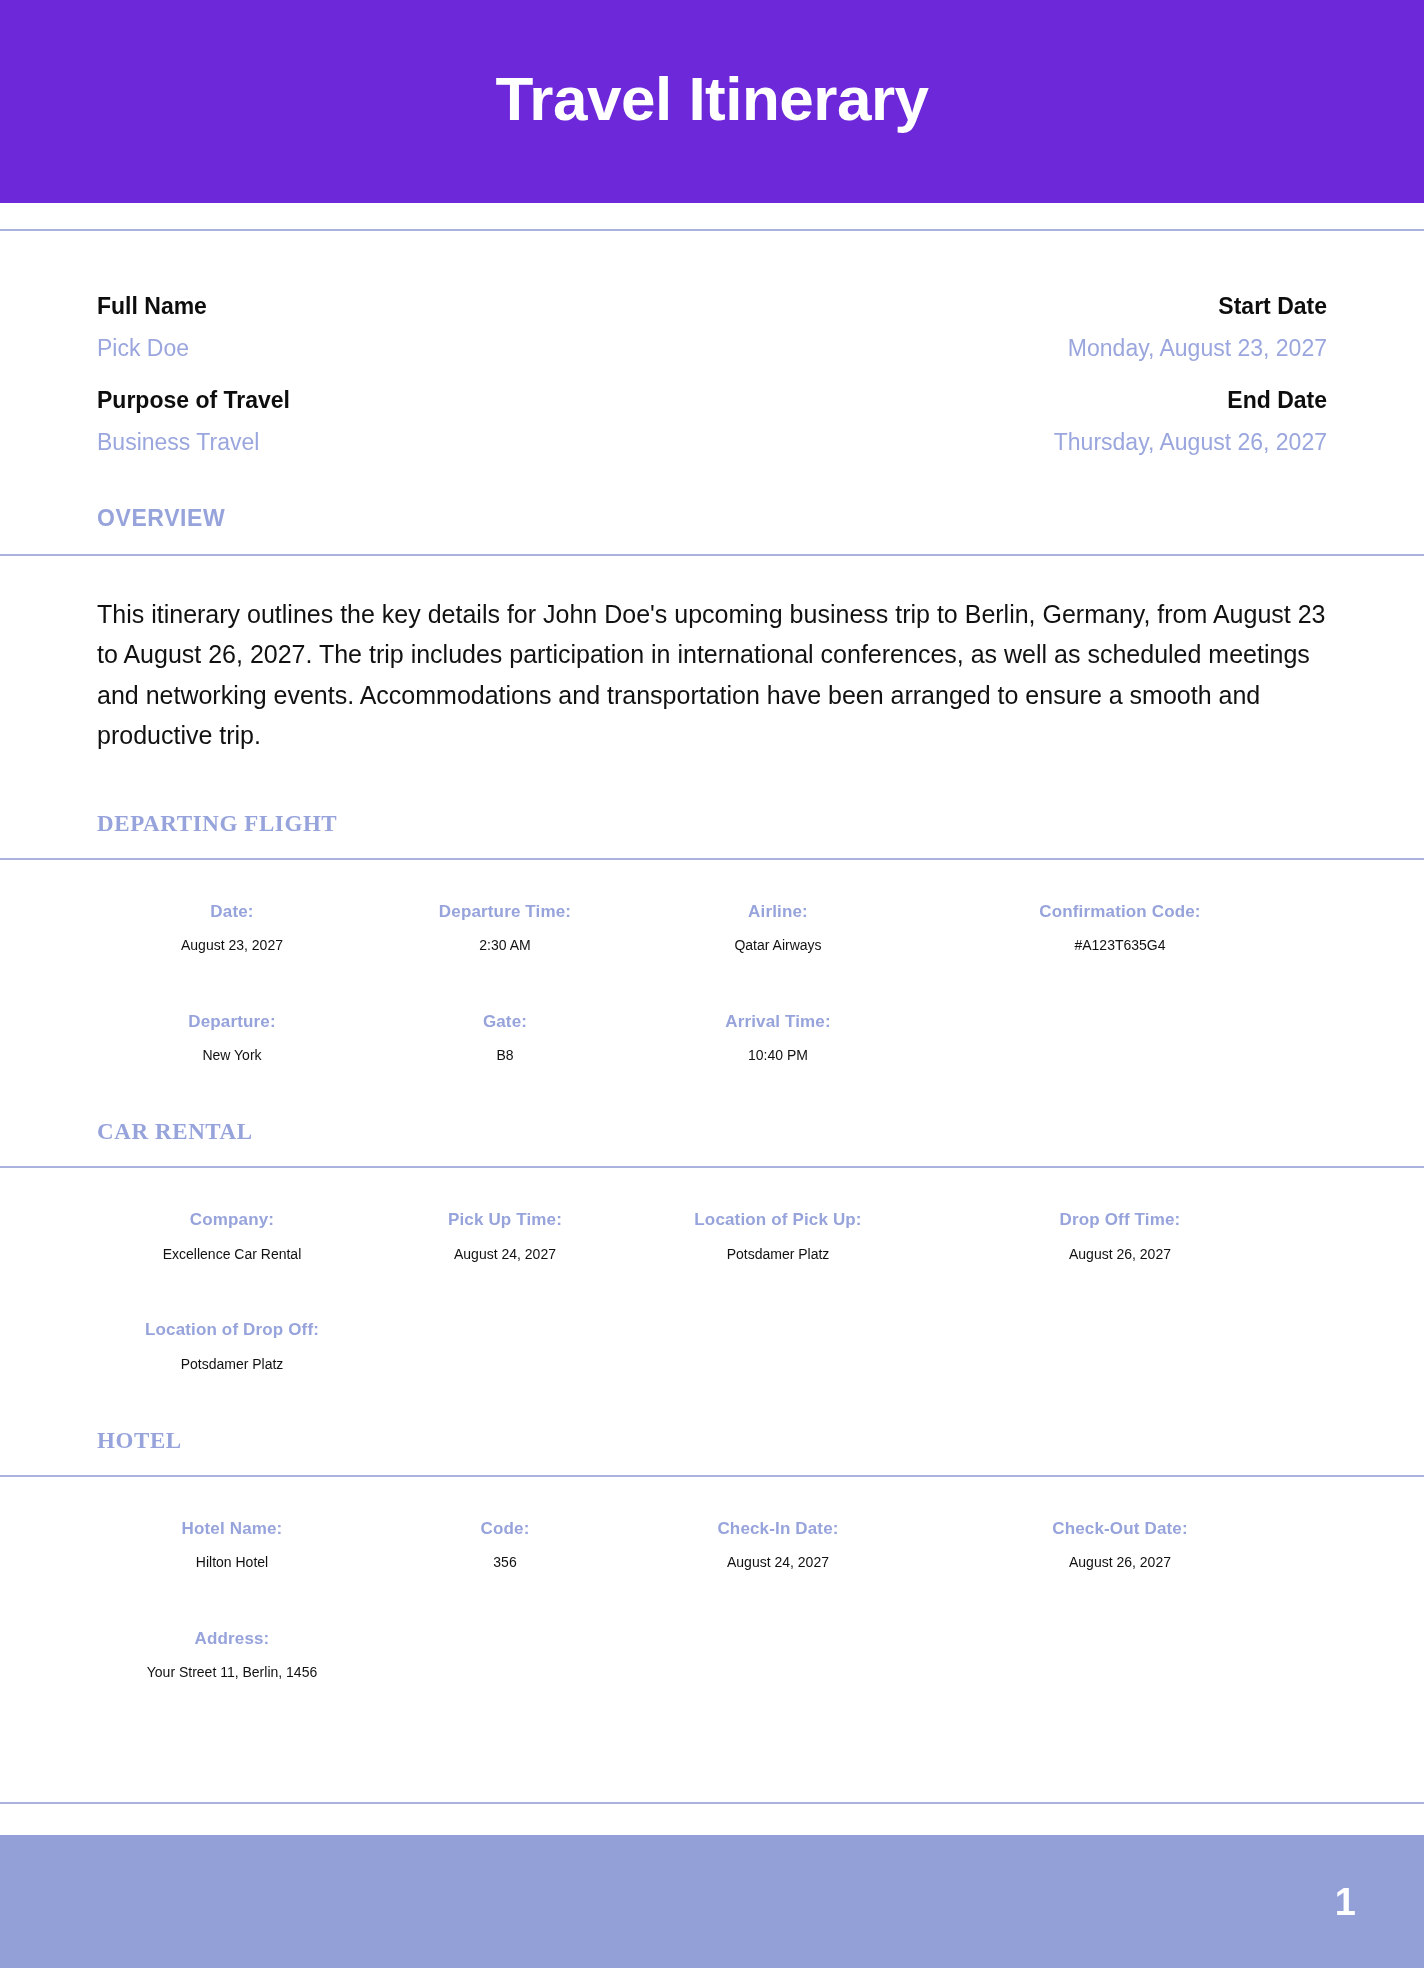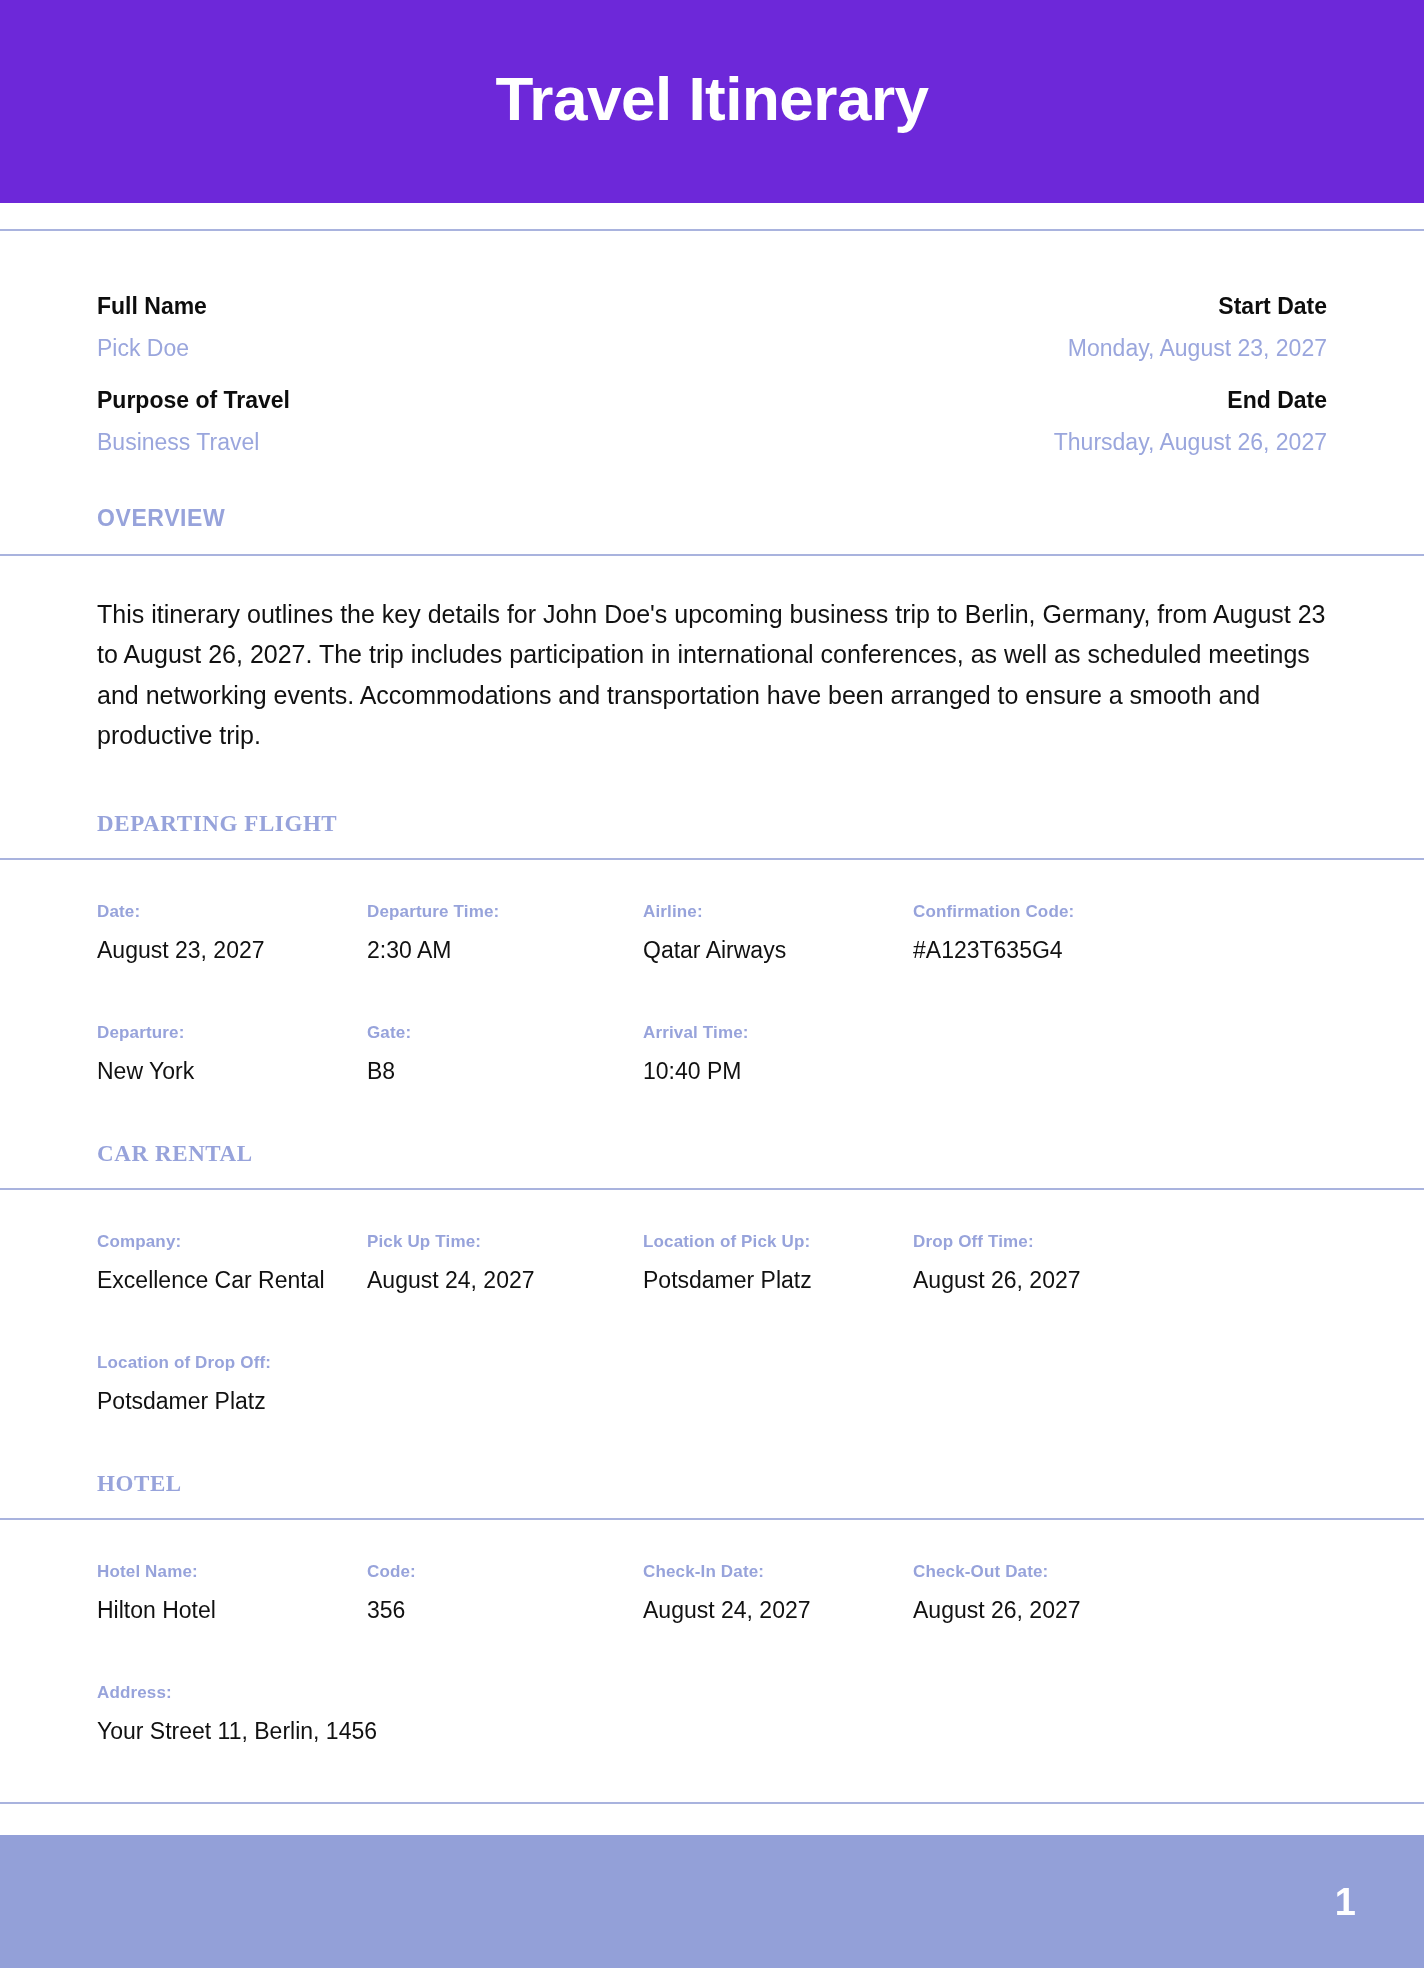--- a/index.html
+++ b/index.html
@@ -96,33 +96,34 @@
     color: #111111;
     padding-top: 38px;
     max-width: 1232px;
   }
 
   
   .field-grid {
     display: grid;
     grid-template-columns: 270px 276px 270px 1fr;
     padding-top: 42px;
+    text-align: center;
   }
   .field-grid.row-gap { padding-top: 0; margin-top: 58px; }
 
   .field-cell { }
   .field-label {
     font-size: 17px;
     font-weight: bold;
     color: #97a3db;
     letter-spacing: 0.15px;
     line-height: 1.2;
   }
   .field-value {
-    font-size: 23px;
+    font-size: 14px;
     color: #111111;
     line-height: 1.2;
     padding-top: 15px;
     white-space: nowrap;
   }
 
   
   .footer-rule {
     position: absolute;
     left: 0;

